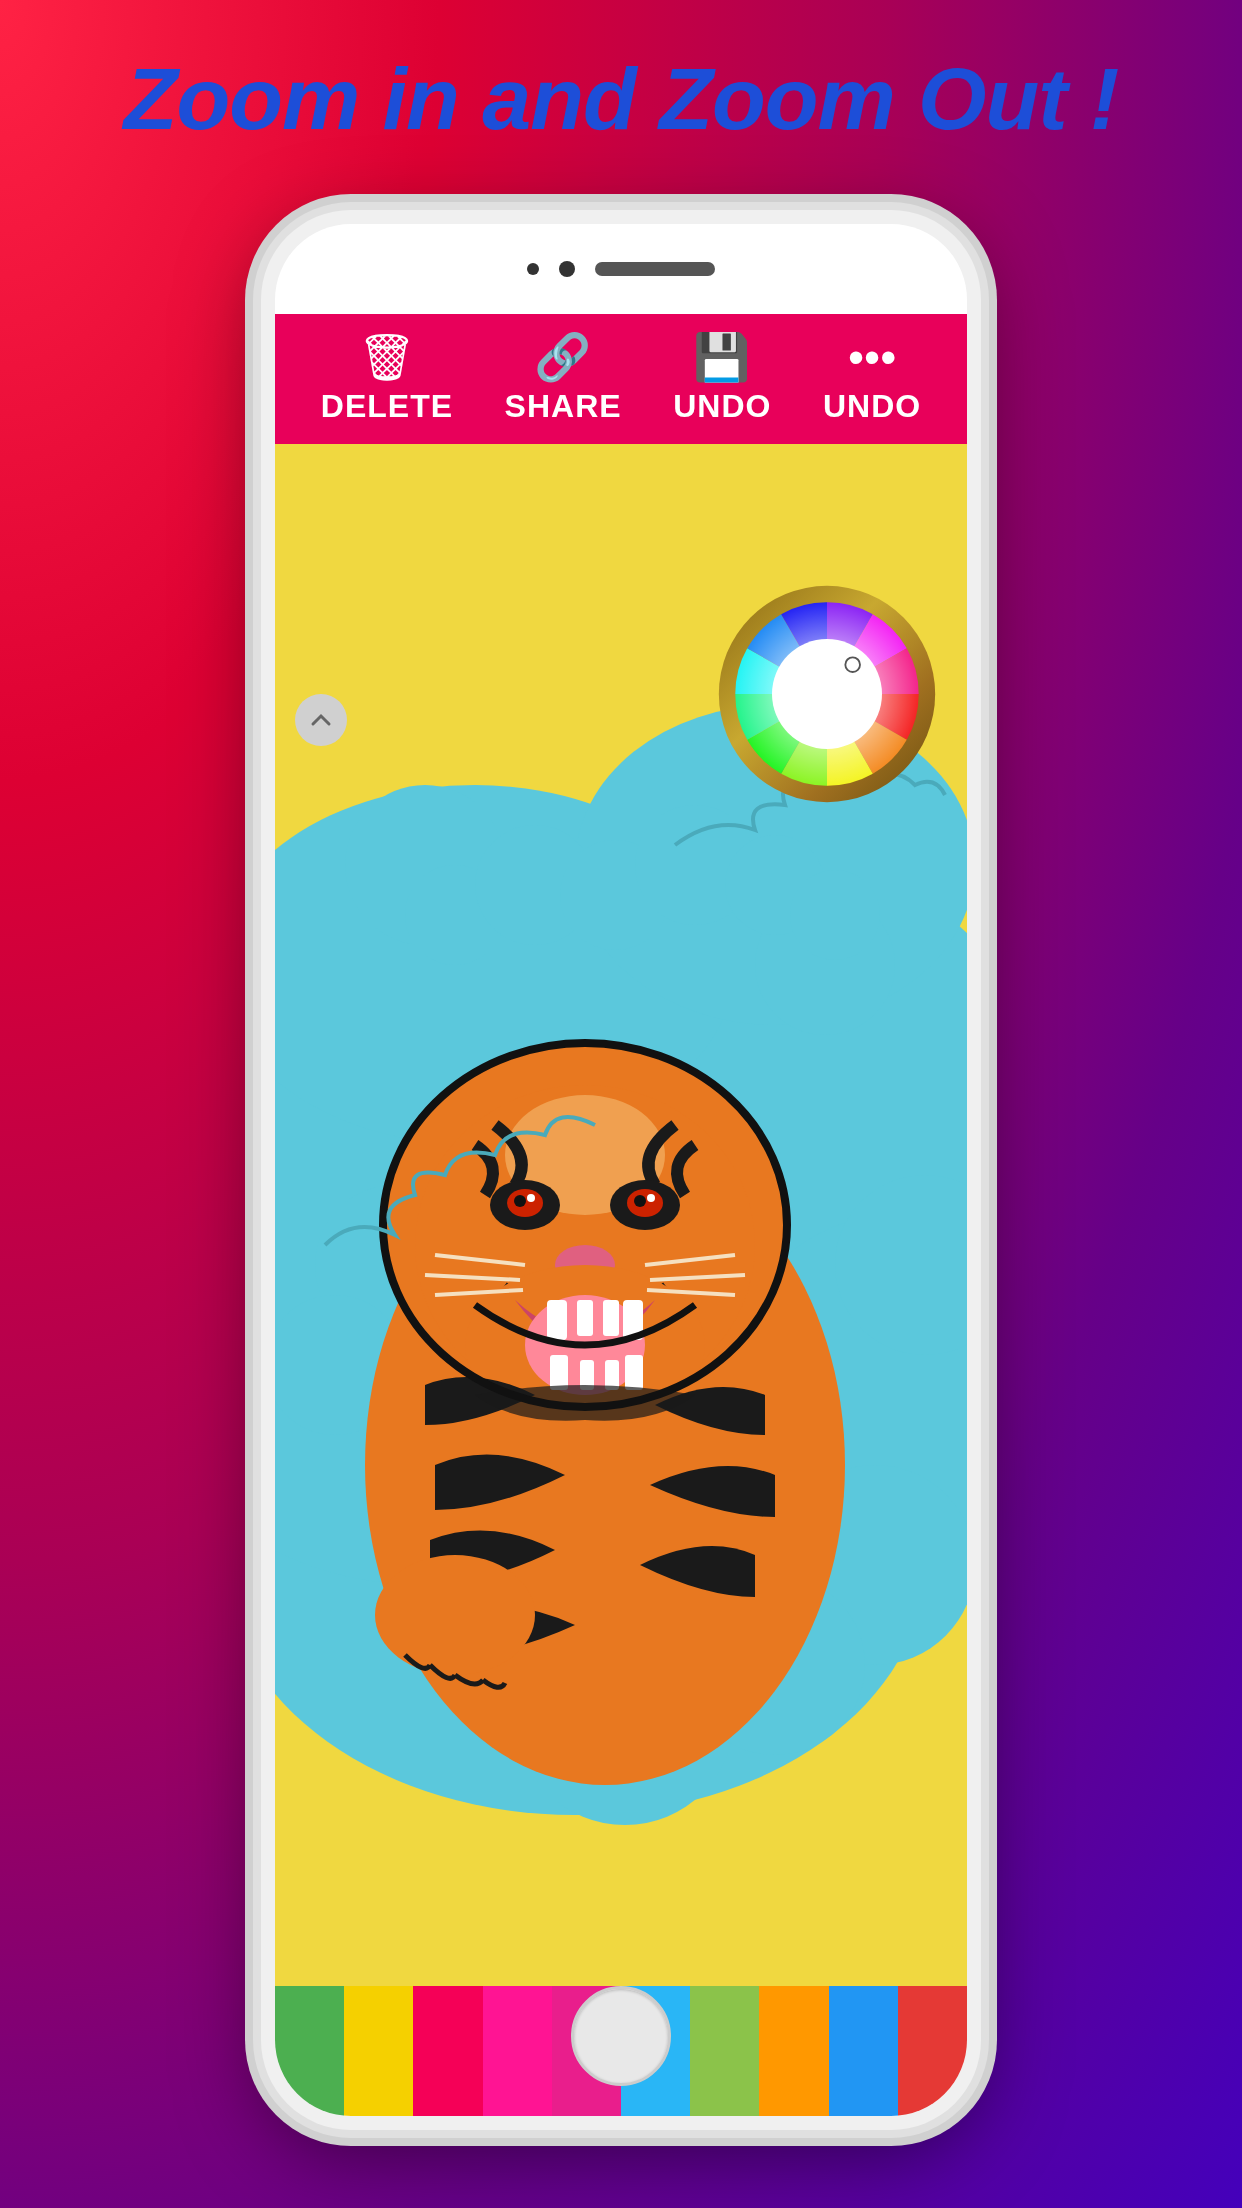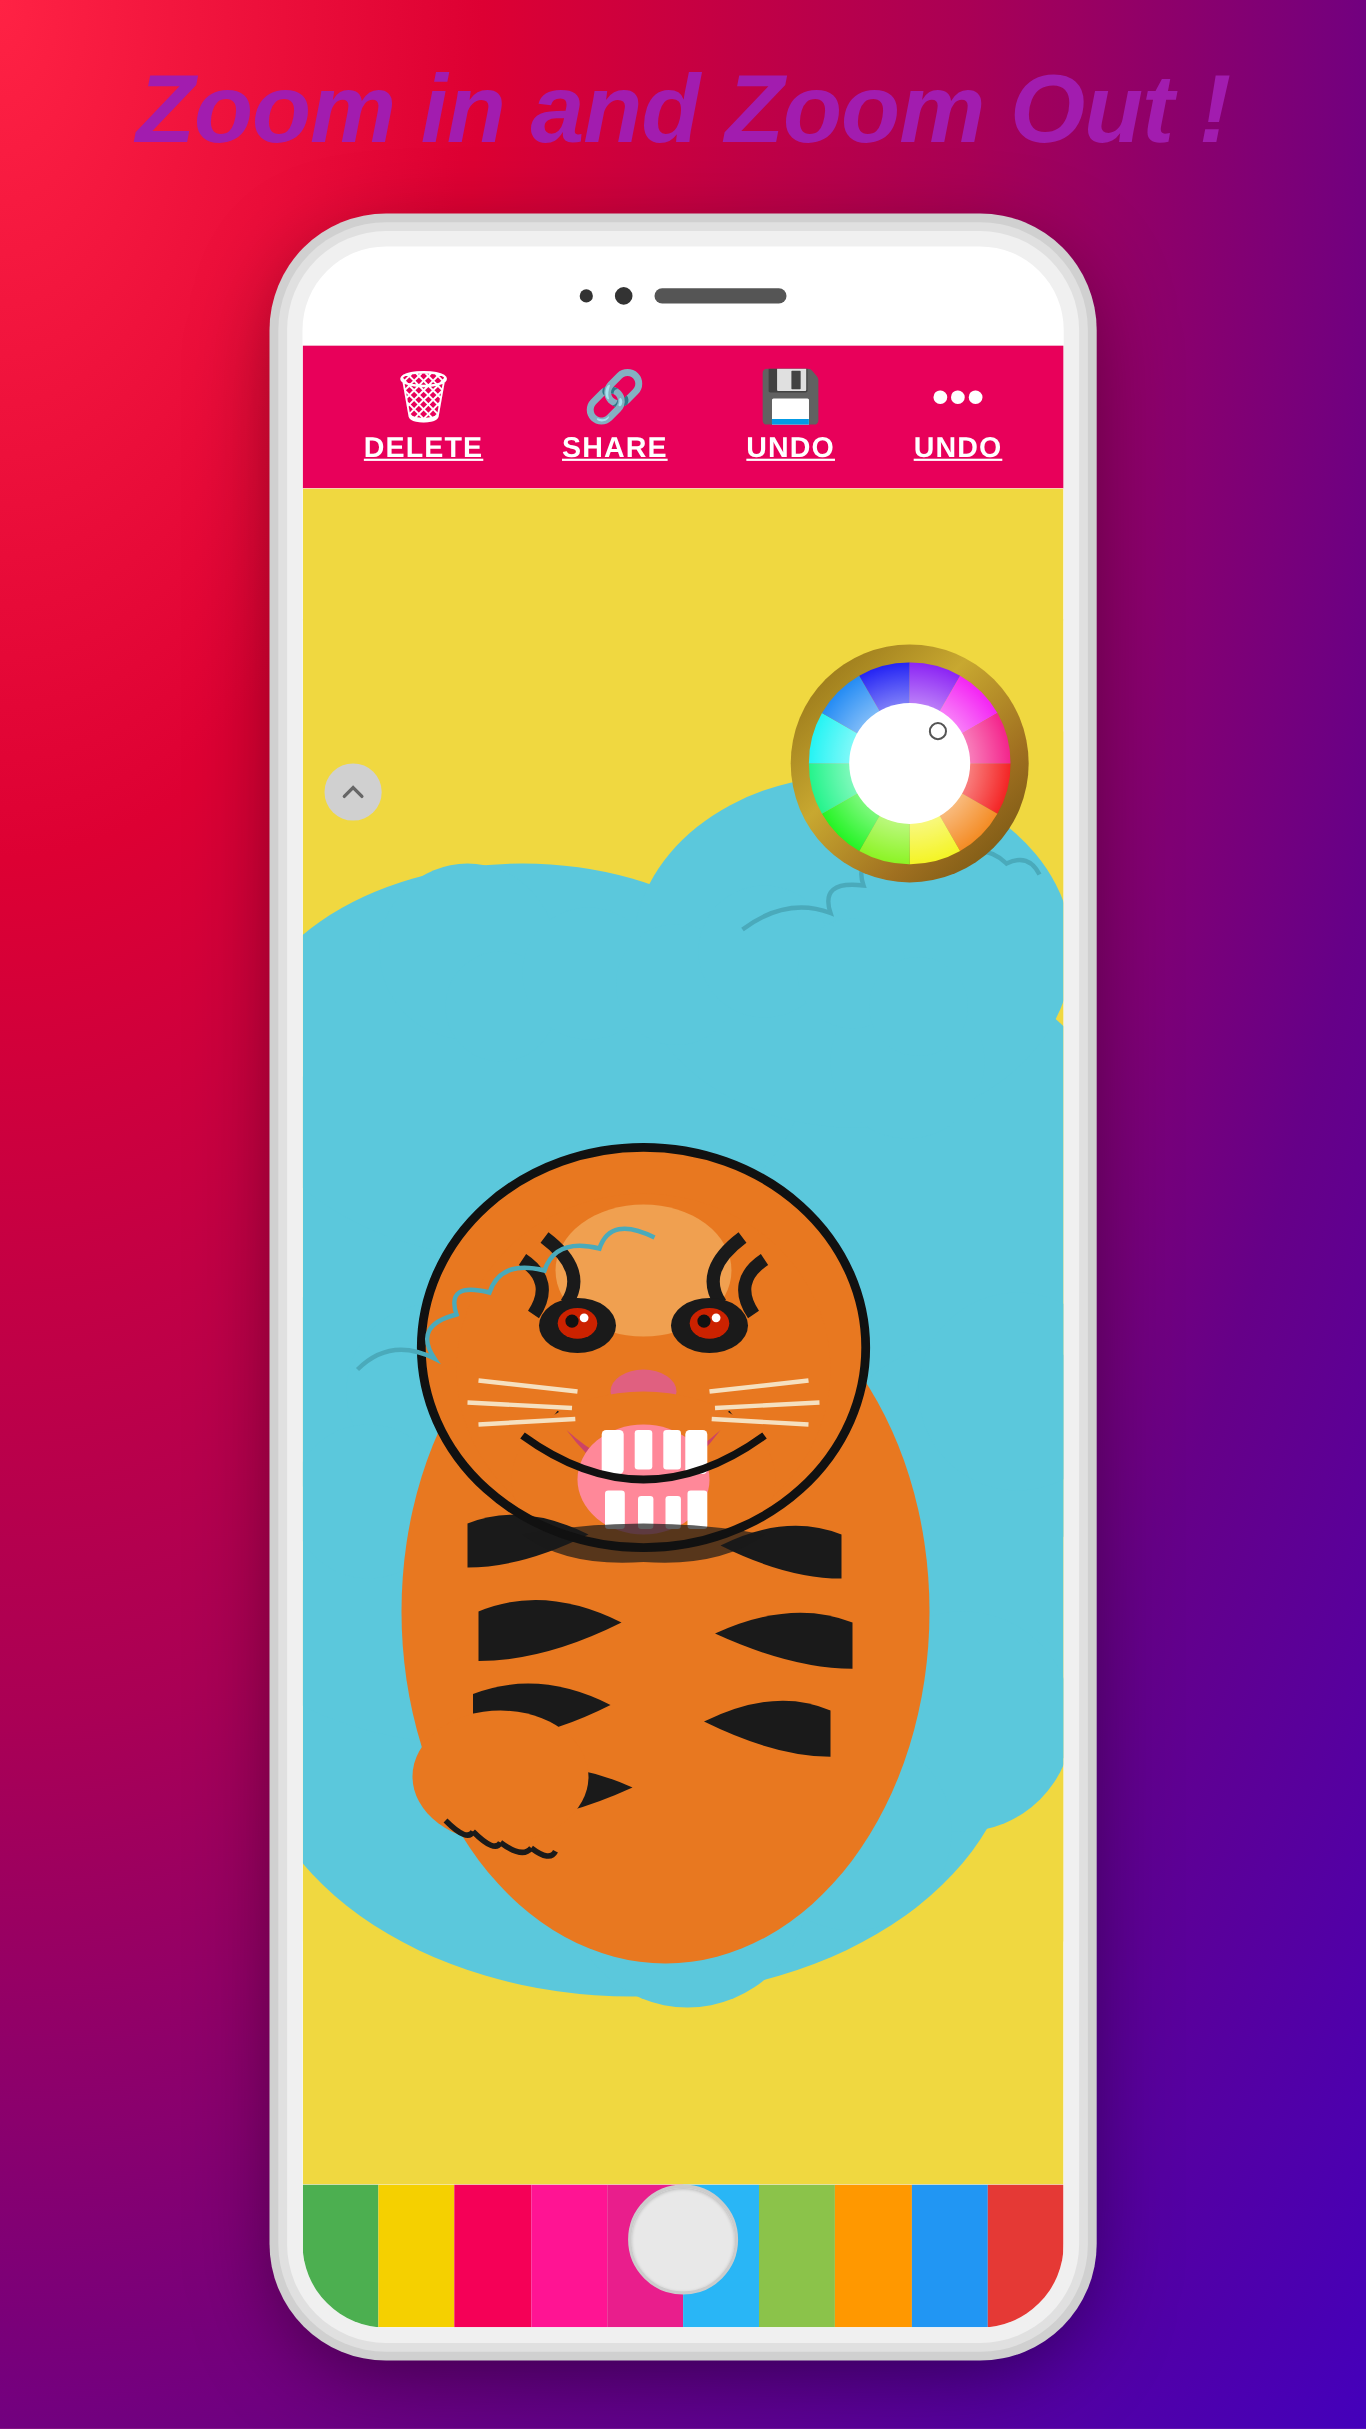--- a/index.html
+++ b/index.html
@@ -21,21 +21,21 @@
 
     
     .title-text {
       position: absolute;
       top: 48px;
       left: 0;
       right: 0;
       text-align: center;
       font-size: 88px;
       font-weight: 900;
-      color: #a21caf;
+      color: #1d4ed8;
       font-style: italic;
       letter-spacing: -1px;
       z-index: 10;
     }
 
     
     .phone-frame {
       position: absolute;
       top: 210px;
       left: 50%;
@@ -127,24 +127,23 @@
       color: white;
       cursor: pointer;
     }
 
     .toolbar-btn .icon {
       font-size: 46px;
       line-height: 1;
     }
 
     .toolbar-btn .label {
-      font-size: 26px;
+      font-size: 32px;
       font-weight: 600;
       letter-spacing: 1px;
-      text-decoration: underline;
     }
 
     
     .sub-toolbar {
       position: absolute;
       top: 130px;
       left: 0;
       right: 0;
       height: 120px;
       background: rgba(255,255,255,0.95);

